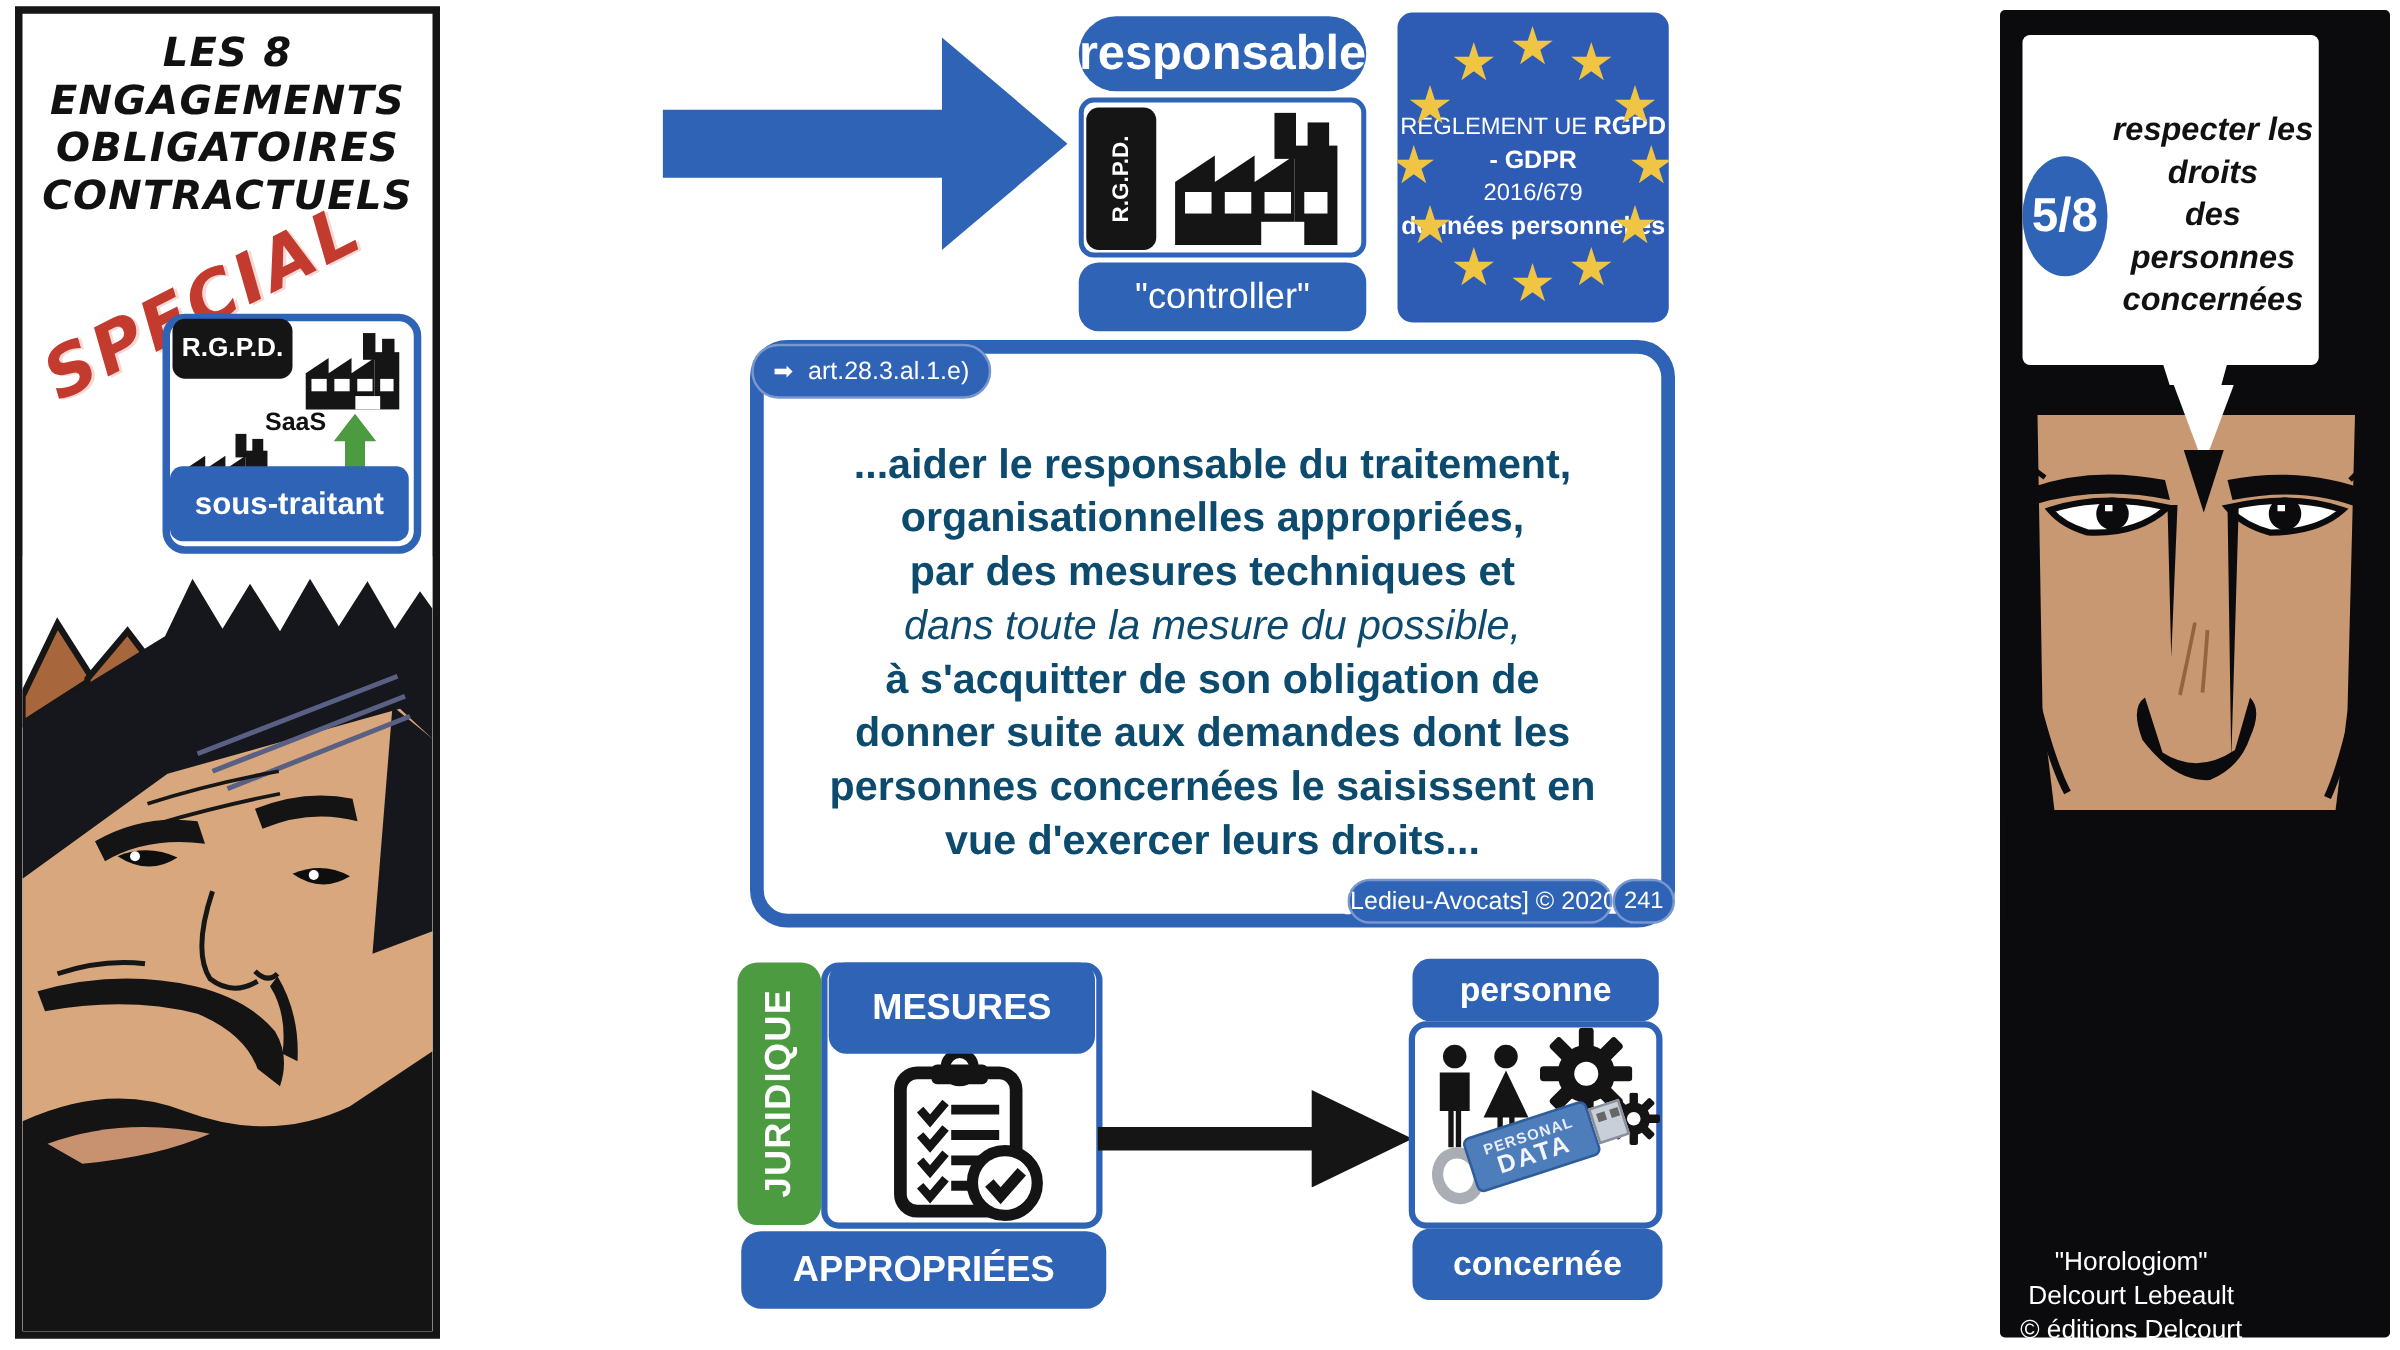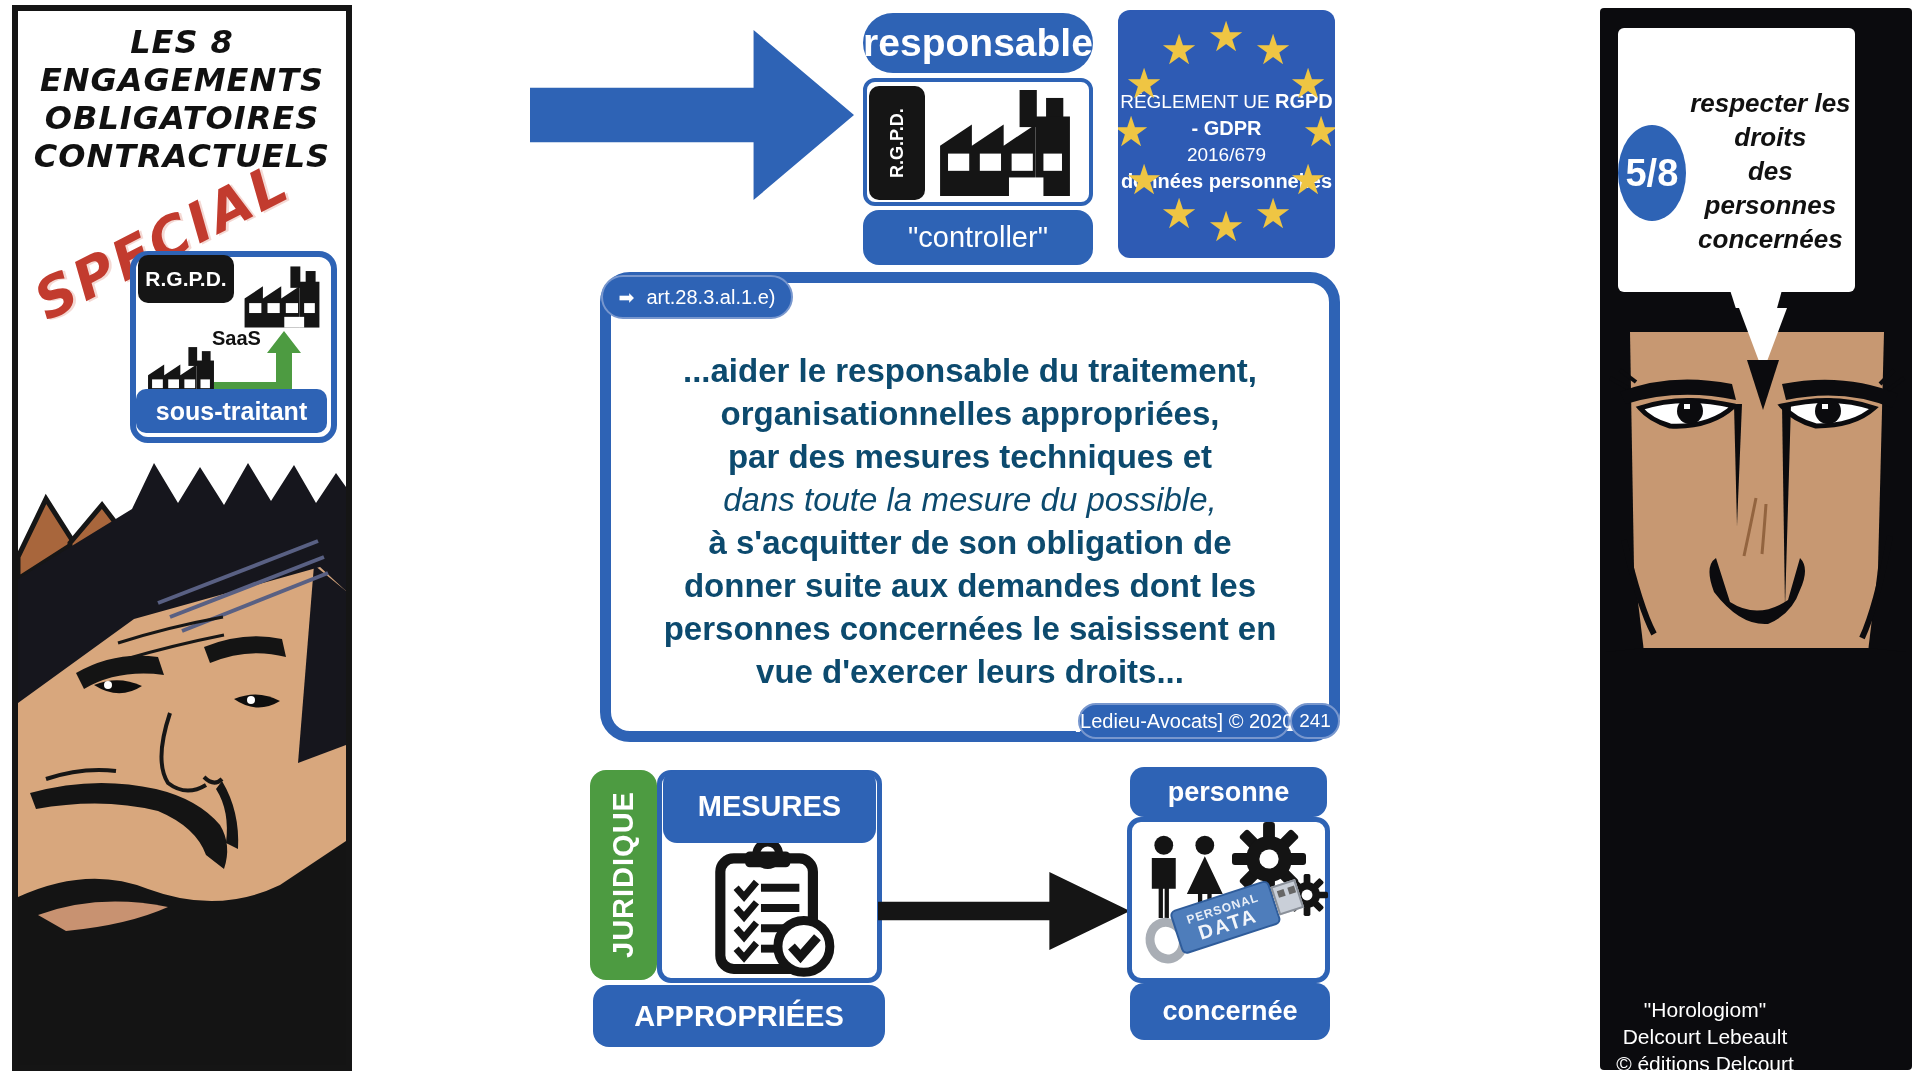--- a/index.html
+++ b/index.html
@@ -14,21 +14,21 @@
   .lp-title{left:0;right:0;top:12px;text-align:center;color:#111;
     font-family:"DejaVu Sans",sans-serif;font-weight:bold;font-style:italic;
     font-size:32px;line-height:38px;letter-spacing:1px}
   .lp-special{left:6px;top:200px;width:270px;text-align:center;transform:rotate(-27deg);
     font-family:"DejaVu Sans",sans-serif;font-weight:bold;font-style:italic;
     font-size:55px;letter-spacing:3px;color:#C23B2E;text-shadow:2px 2px 0 #f4d9d4}
   .rgpd-box{left:112px;top:240px;width:207px;height:192px;border:6px solid #2E63B5;border-radius:18px;background:#fff}
   .rgpd-pill{left:2px;top:-2px;width:96px;height:48px;background:#151515;border-radius:10px;
     color:#fff;font-weight:bold;font-size:21px}
   .saas-label{left:76px;top:70px;font-weight:bold;font-size:20px;color:#111}
-  .sous-pill{left:0;right:4px;bottom:4px;height:44px;background:#2E63B5;border-radius:10px;
+  .sous-pill{left:0;right:4px;bottom:4px;height:60px;background:#2E63B5;border-radius:10px;
     color:#fff;font-weight:bold;font-size:25px}
 
   
   .arrow-blue{left:530px;top:30px;width:324px;height:170px;background:#2E63B5;
     clip-path:polygon(0% 34%,69% 34%,69% 0%,100% 50%,69% 100%,69% 66%,0% 66%)}
   .arrow-black{left:878px;top:872px;width:252px;height:78px;background:#151515;
     clip-path:polygon(0% 38%,68% 38%,68% 0%,100% 50%,68% 100%,68% 62%,0% 62%)}
 
   
   #controller-card{left:863px;top:13px;width:230px;height:250px}

